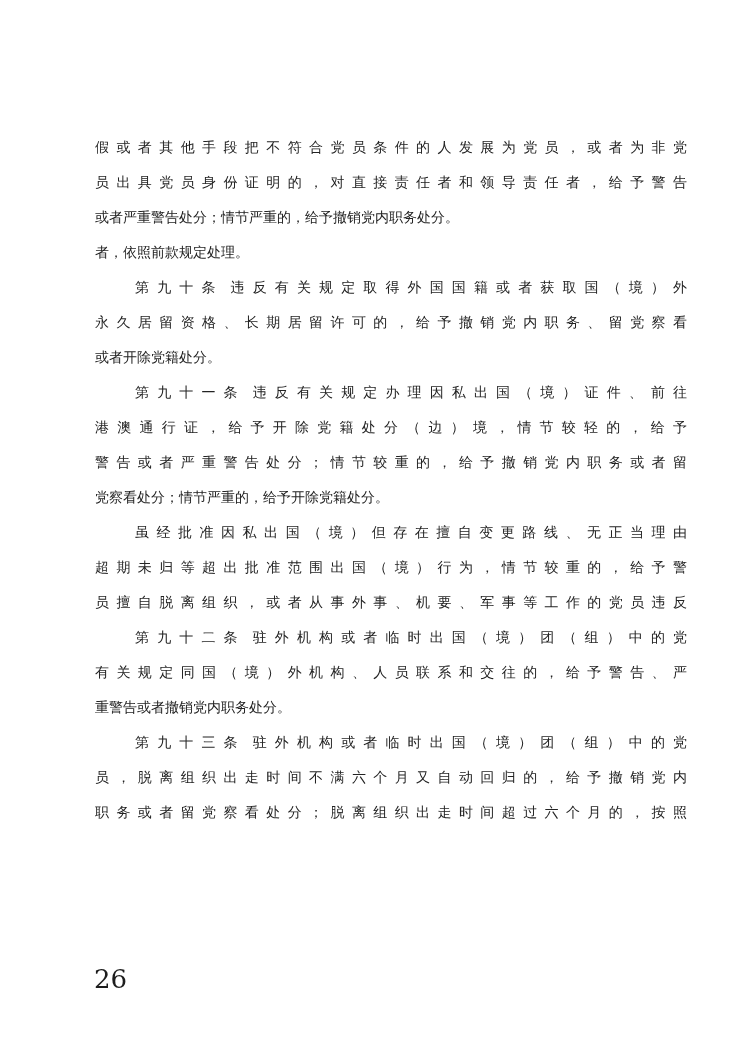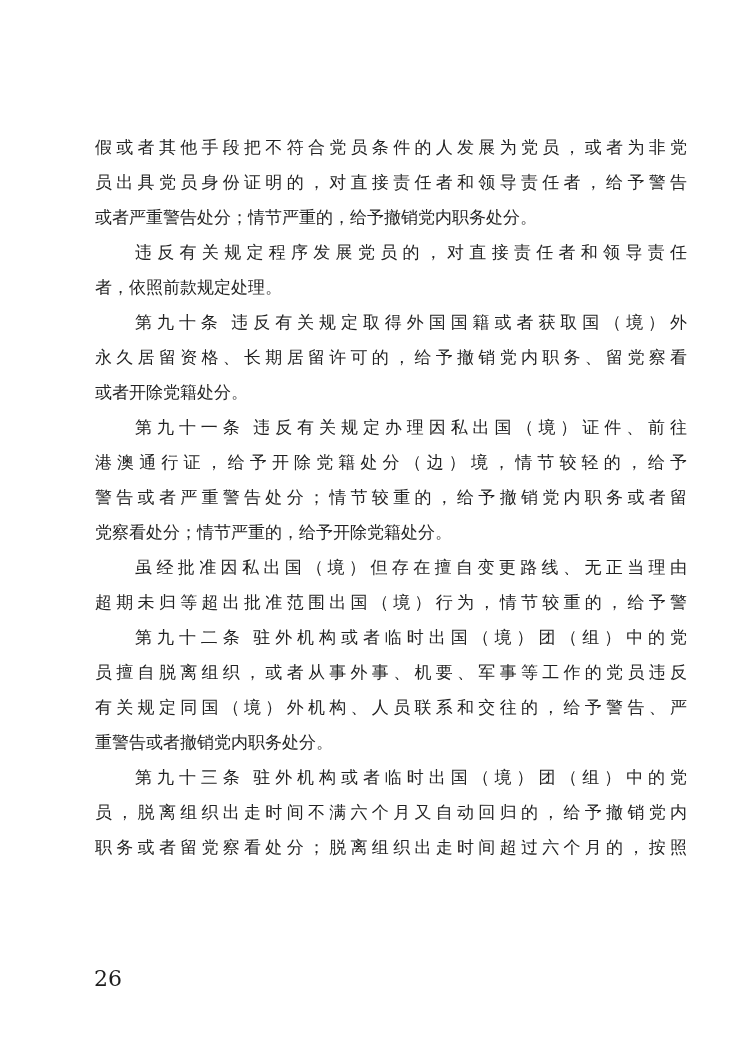--- a/index.html
+++ b/index.html
@@ -18,21 +18,21 @@
   }
   .text-block {
     position: absolute;
     left: 95px;
     top: 130px;
     width: 592px;
   }
   .ln {
     height: 35px;
     line-height: 35px;
-    font-size: 17px;
+    font-size: 14px;
     letter-spacing: 0;
     white-space: normal;
     overflow: visible;
   }
   
   .j {
     text-align: justify;
     text-align-last: justify;
     text-justify: inter-character;
   }
@@ -48,52 +48,51 @@
     font-weight: normal;
   }
   .rest {
     margin-left: 0.5em;
     font-family: Liberation Serif, serif;
   }
   .page-number {
     position: absolute;
     left: 94px;
     top: 963px;
-    font-size: 22px;
+    font-size: 26px;
     line-height: 32px;
     color: #1d1d1d;
   }
 </style>
 </head>
 <body>
 
 <div class="page">
   <div class="text-block">
 
     <div class="ln j">假或者其他手段把不符合党员条件的人发展为党员，或者为非党</div>
     <div class="ln j">员出具党员身份证明的，对直接责任者和领导责任者，给予警告</div>
     <div class="ln last">或者严重警告处分；情节严重的，给予撤销党内职务处分。</div>
 
-    <div class="ln j ind">违反有关规定程序发展党员的，对直接责任者和领导责任</div>
     <div class="ln last">者，依照前款规定处理。</div>
 
     <div class="ln j ind"><span class="art">第九十条</span><span class="rest">违反有关规定取得外国国籍或者获取国（境）外</span></div>
     <div class="ln j">永久居留资格、长期居留许可的，给予撤销党内职务、留党察看</div>
     <div class="ln last">或者开除党籍处分。</div>
 
     <div class="ln j ind"><span class="art">第九十一条</span><span class="rest">违反有关规定办理因私出国（境）证件、前往</span></div>
     <div class="ln j">港澳通行证，给予开除党籍处分（边）境，情节较轻的，给予</div>
     <div class="ln j">警告或者严重警告处分；情节较重的，给予撤销党内职务或者留</div>
     <div class="ln last">党察看处分；情节严重的，给予开除党籍处分。</div>
 
     <div class="ln j ind">虽经批准因私出国（境）但存在擅自变更路线、无正当理由</div>
     <div class="ln j">超期未归等超出批准范围出国（境）行为，情节较重的，给予警</div>
 
+    <div class="ln j">员擅自脱离组织，或者从事外事、机要、军事等工作的党员违反</div>
     <div class="ln j ind"><span class="art">第九十二条</span><span class="rest">驻外机构或者临时出国（境）团（组）中的党</span></div>
-    <div class="ln j">员擅自脱离组织，或者从事外事、机要、军事等工作的党员违反</div>
     <div class="ln j">有关规定同国（境）外机构、人员联系和交往的，给予警告、严</div>
     <div class="ln last">重警告或者撤销党内职务处分。</div>
 
     <div class="ln j ind"><span class="art">第九十三条</span><span class="rest">驻外机构或者临时出国（境）团（组）中的党</span></div>
     <div class="ln j">员，脱离组织出走时间不满六个月又自动回归的，给予撤销党内</div>
     <div class="ln j">职务或者留党察看处分；脱离组织出走时间超过六个月的，按照</div>
 
   </div>
 
   <div class="page-number">26</div>

